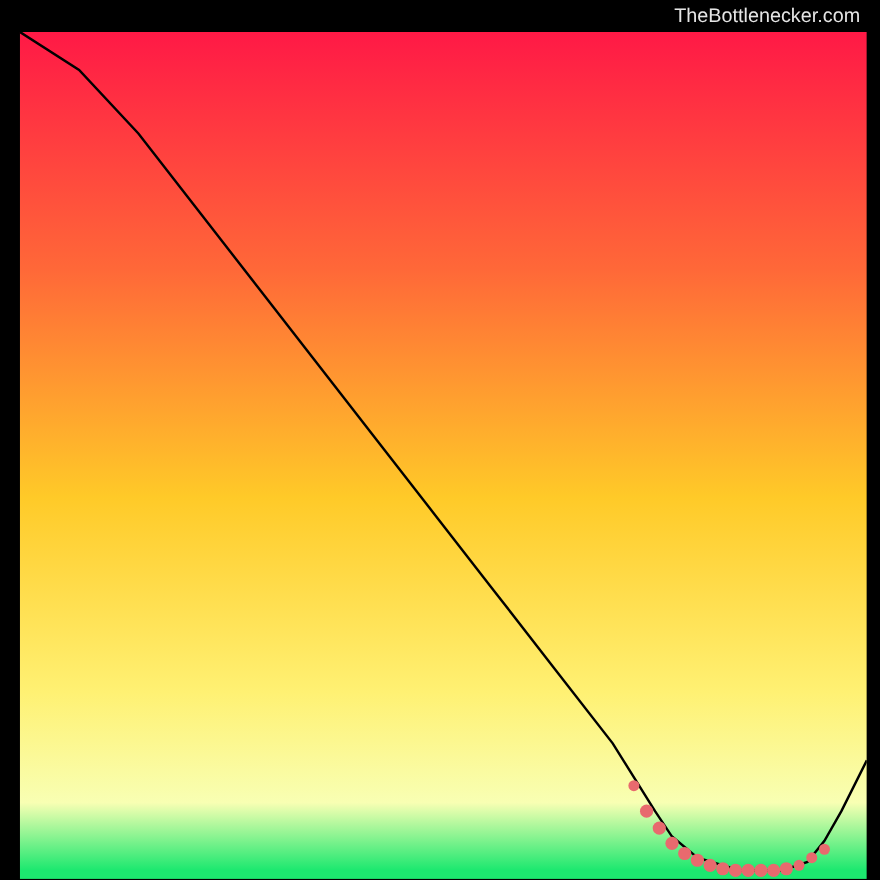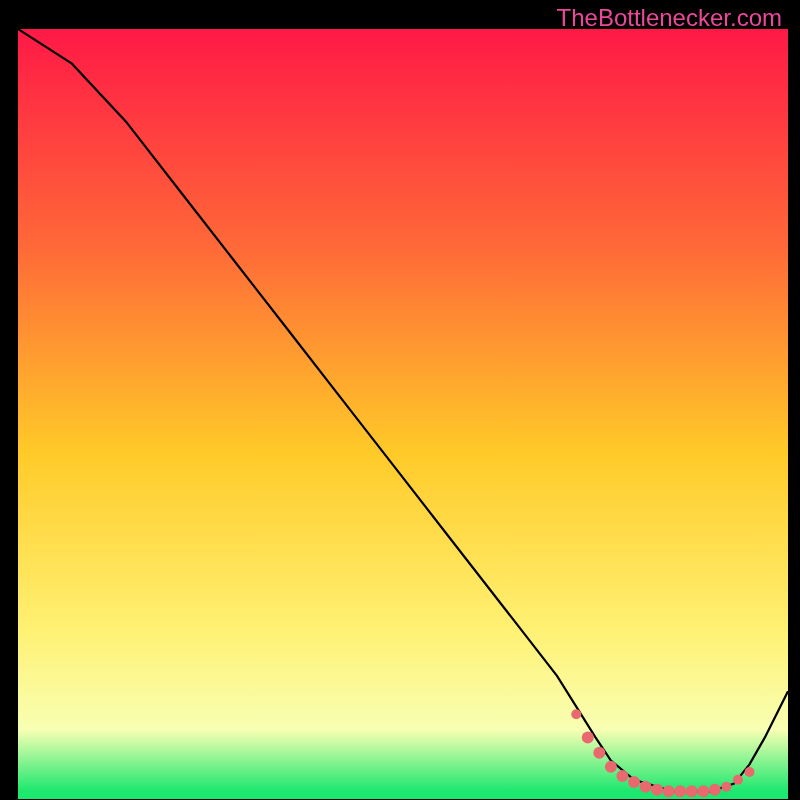--- a/index.html
+++ b/index.html
@@ -8,24 +8,24 @@
       box-sizing: border-box;
     }
     body {
       width: 800px;
       height: 800px;
       background: #000000;
       position: relative;
       font-family: Arial, sans-serif;
     }
     .watermark {
-      color: #ec4899;
+      color: #e5e5e5;
       position: absolute;
       top: 4px;
-      font-size: 24px;
+      font-size: 18px;
       right: 18px;
       font-weight: 500;
     }
     .chart-area {
       position: absolute;
       top: 29px;
       left: 18px;
       width: 770px;
       height: 770px;
     }

